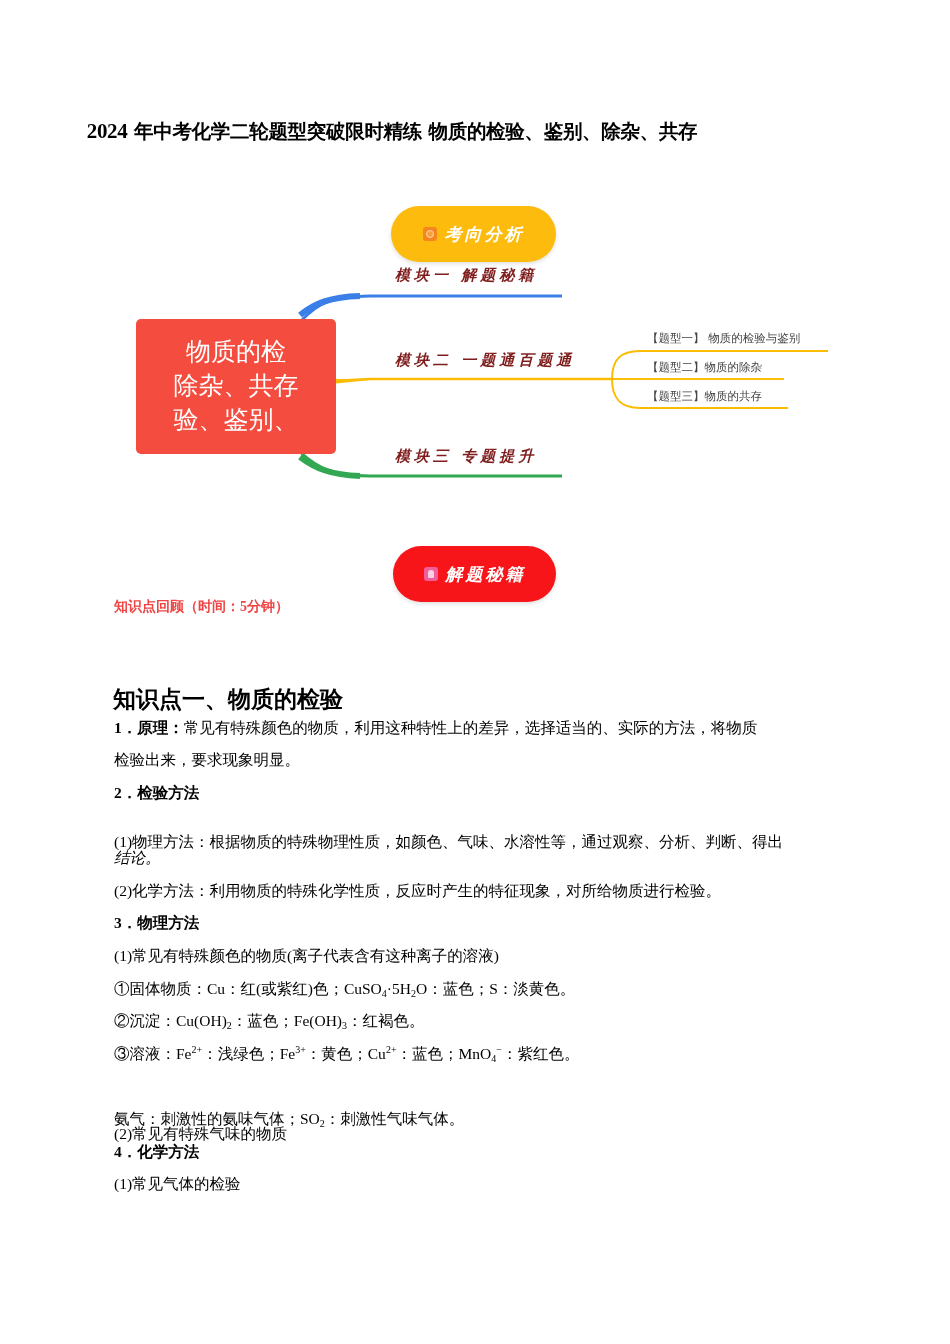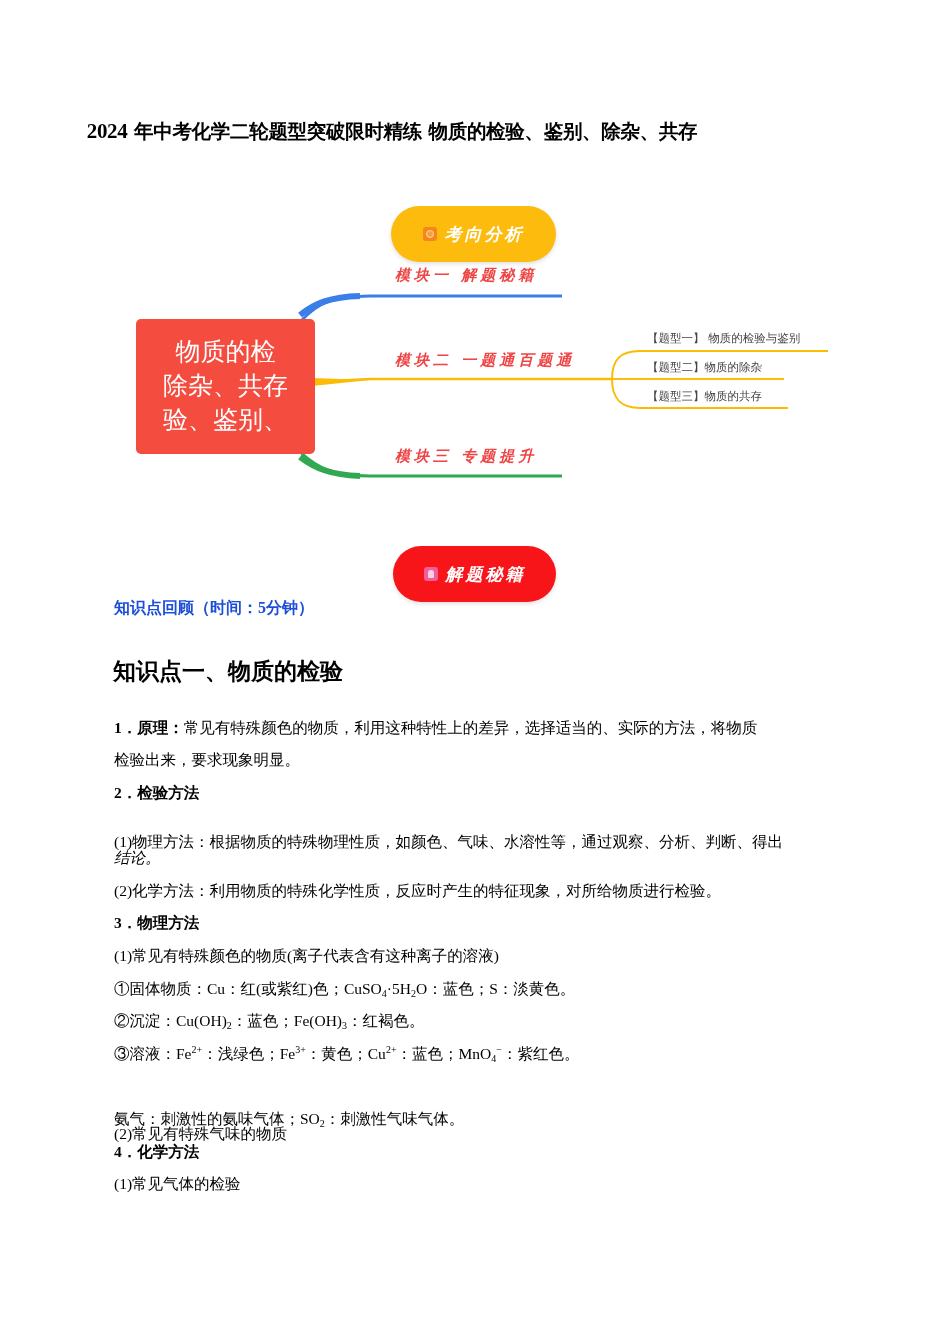--- a/index.html
+++ b/index.html
@@ -18,31 +18,31 @@
     .pill-red { left: 393px; top: 512px; width: 163px; background: #f8151a; }
     .pill .ico { width: 14px; height: 14px; margin-right: 8px; border-radius: 3px; position: relative; }
     .ico-orange { background: #f5861f; }
     .ico-orange::after { content: ""; position: absolute; left: 3px; top: 3px; width: 6px; height: 6px;
                          border-radius: 50%; border: 1px solid #ffd9a8; background: #f7a13c; }
     .ico-pink { background: #f35e9a; }
     .ico-pink::after { content: ""; position: absolute; left: 4px; top: 3px; width: 6px; height: 8px;
                        border-radius: 3px 3px 1px 1px; background: #fbd1e2; }
 
     .mm-svg { position: absolute; left: 0; top: 0; }
-    .center-node { position: absolute; left: 136px; top: 319px; width: 179px; height: 135px; background: #f44c3f;
+    .center-node { position: absolute; left: 136px; top: 319px; width: 200px; height: 135px; background: #f44c3f;
                    border-radius: 5px; color: #fff; font-family: "DejaVu Sans", sans-serif; font-size: 25px;
                    line-height: 34px; text-align: center; padding-top: 16px; box-sizing: border-box; }
     .center-node span { display: block; }
     .branch-label { position: absolute; font-family: "DejaVu Sans", sans-serif; font-weight: bold; font-size: 15px;
-                    color: #ef4444; letter-spacing: 4px; font-style: italic; }
+                    color: #7f1d1d; letter-spacing: 4px; font-style: italic; }
     .sub-label { position: absolute; font-family: "DejaVu Sans", sans-serif; font-size: 11.5px; color: #444; }
 
-    .red-note { position: absolute; left: 114px; top: 598px; color: #1d4ed8; font-weight: bold; font-size: 16px;
+    .red-note { position: absolute; left: 114px; top: 598px; color: #ef4444; font-weight: bold; font-size: 14px;
                 font-family: "Liberation Serif", serif; }
-    .h1 { position: absolute; left: 113px; top: 656px; font-family: Liberation Sans, sans-serif; font-weight: bold;
+    .h1 { position: absolute; left: 113px; top: 684px; font-family: Liberation Sans, sans-serif; font-weight: bold;
           font-size: 23px; }
     .para { position: absolute; left: 114px; font-size: 15.5px; line-height: 20px; white-space: nowrap; }
     .para b { font-weight: bold; }
     sub { font-size: 10px; vertical-align: -3px; line-height: 0; }
     sup { font-size: 10px; vertical-align: 6px; line-height: 0; }
   </style>
 </head>
 <body>
 
 <div class="doc-title">

